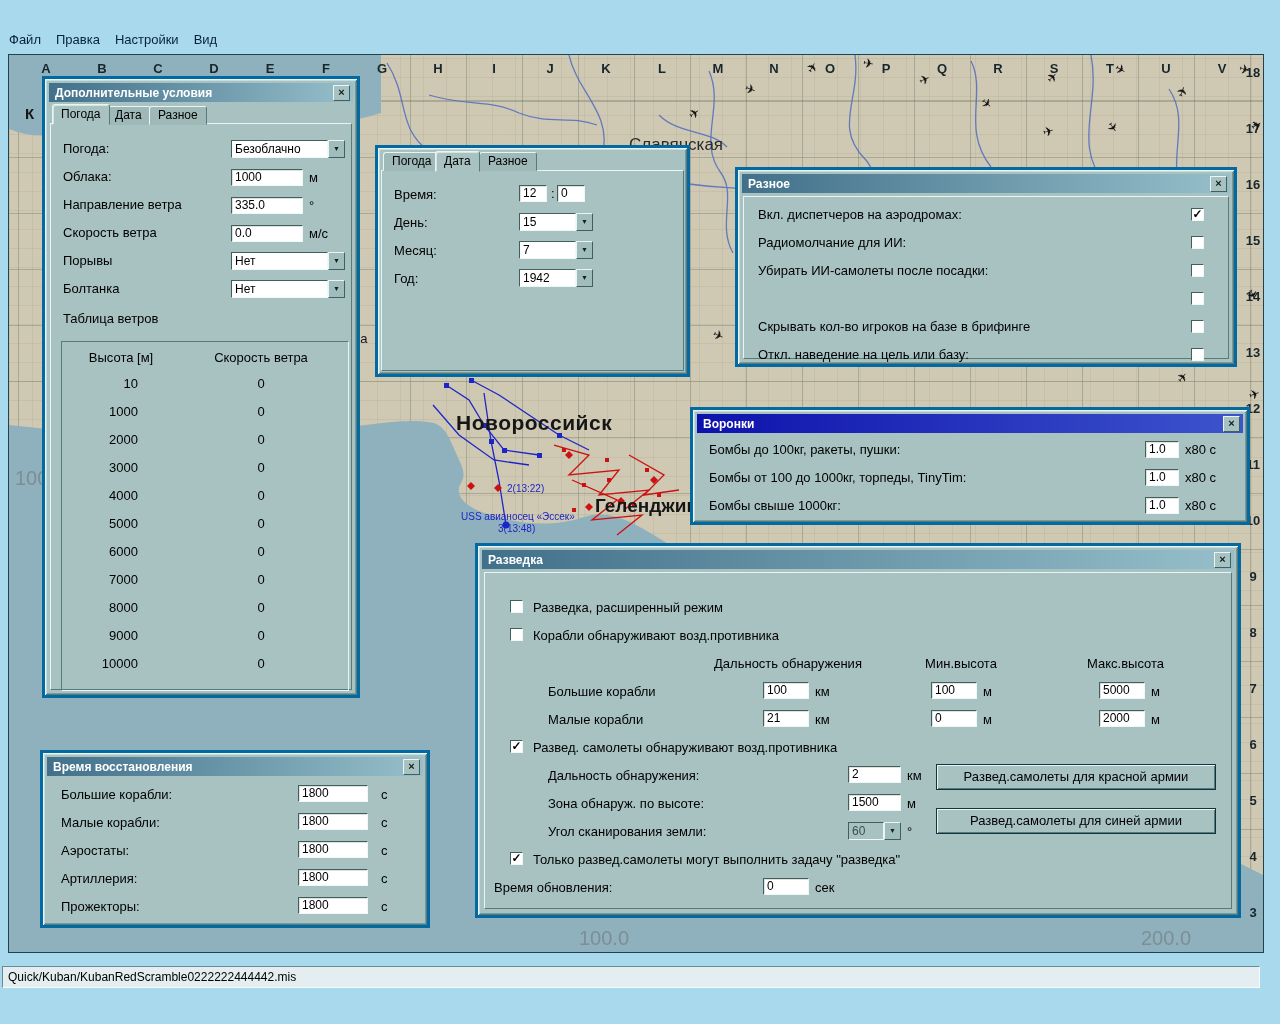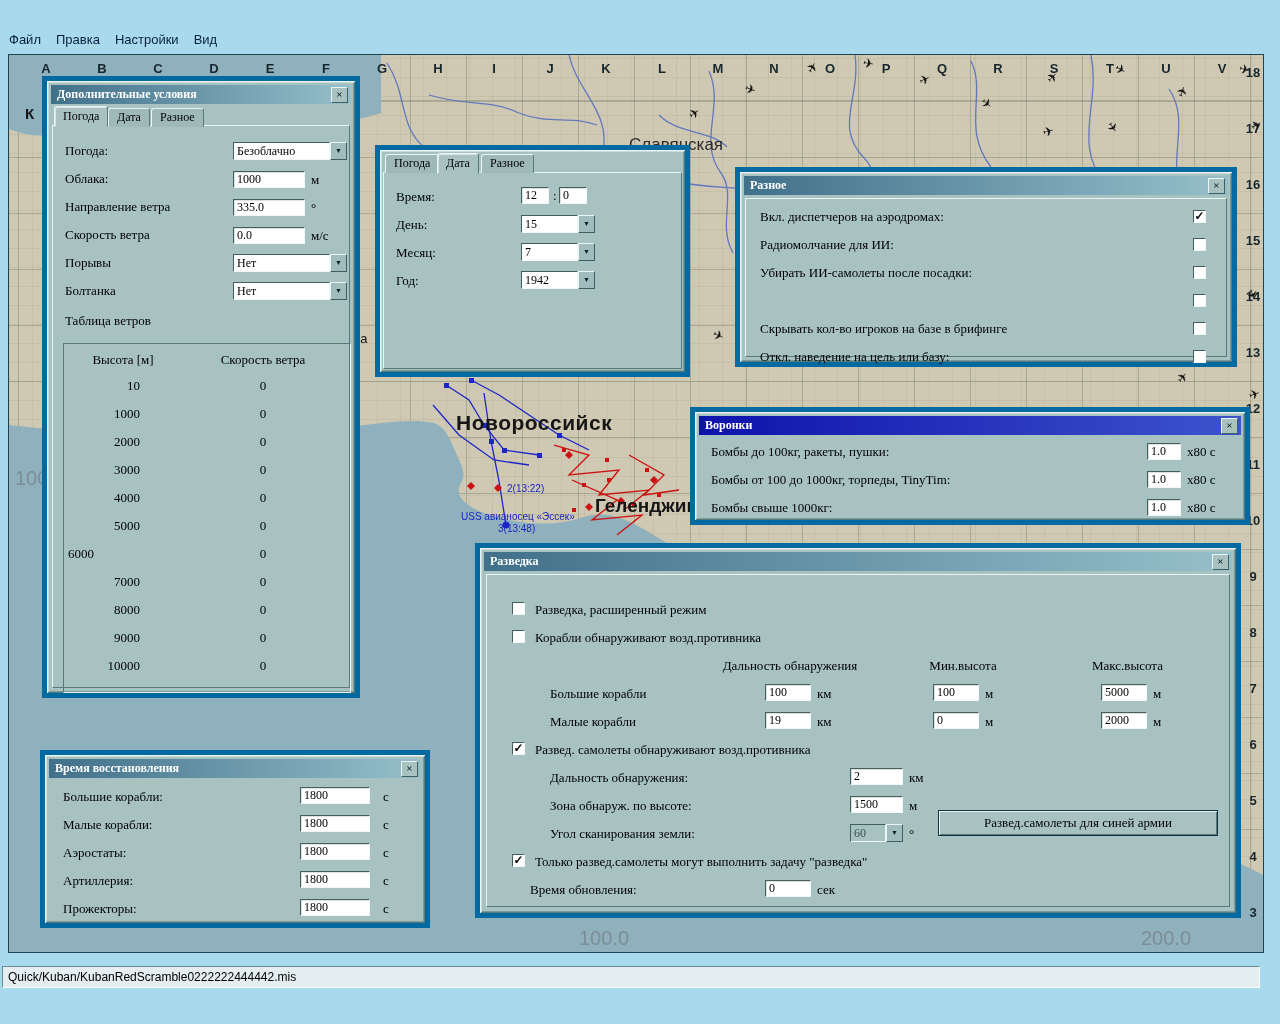--- a/index.html
+++ b/index.html
@@ -26,24 +26,23 @@
   .map svg{position:absolute;left:0;top:0;}
   .gl{position:absolute;width:18px;text-align:center;font-size:13px;font-weight:bold;color:#17262c;}
   .gn{position:absolute;width:24px;text-align:center;font-size:13px;font-weight:bold;color:#17262c;}
   .city{position:absolute;white-space:nowrap;color:#161616;}
   .scale{position:absolute;white-space:nowrap;color:#7d8e96;font-size:20px;}
   .plane{position:absolute;font-size:13px;color:#141414;line-height:13px;}
   .mlabel{position:absolute;font-size:10px;white-space:nowrap;}
 
   
   .win{
-    position:absolute;background:#a8c2c2;border:5px solid #0369a1;
+    position:absolute;background:#a8c2c2;border:3px solid #0369a1;
     box-shadow:inset 1px 1px 0 #e9f5f5, inset -1px -1px 0 #587a7a, inset 2px 2px 0 #c8dcdc, inset -2px -2px 0 #789a9a;
     box-sizing:border-box;
-    font-family:Liberation Serif, serif;
   }
   .tbar{position:absolute;left:4px;right:4px;top:4px;height:19px;display:flex;align-items:center;
     padding:0 3px 0 6px;background:linear-gradient(90deg,#41708a 0%,#96bfca 100%);box-sizing:border-box;}
   .tbar.navy{background:linear-gradient(90deg,#0e12ac 0%,#3d54cd 100%);}
   .tt{flex:1;color:#fff;font-size:12px;font-weight:bold;white-space:nowrap;overflow:hidden;}
   .xb{width:15px;height:14px;background:#a8c2c2;border:1px solid;border-color:#e9f5f5 #3f6060 #3f6060 #e9f5f5;
     color:#102020;font-size:11px;line-height:12px;text-align:center;font-weight:bold;cursor:default;}
 
   .panel{position:absolute;border:1px solid;border-color:#e9f5f5 #587a7a #587a7a #e9f5f5;}
   .sunkbox{position:absolute;border:1px solid;border-color:#587a7a #e9f5f5 #e9f5f5 #587a7a;}
@@ -274,21 +273,21 @@
     <div class="tcell" style="left:4px;top:62px;width:72px;text-align:right">1000</div>
     <div class="tcell" style="left:134px;top:62px;width:130px;text-align:center">0</div>
     <div class="tcell" style="left:4px;top:90px;width:72px;text-align:right">2000</div>
     <div class="tcell" style="left:134px;top:90px;width:130px;text-align:center">0</div>
     <div class="tcell" style="left:4px;top:118px;width:72px;text-align:right">3000</div>
     <div class="tcell" style="left:134px;top:118px;width:130px;text-align:center">0</div>
     <div class="tcell" style="left:4px;top:146px;width:72px;text-align:right">4000</div>
     <div class="tcell" style="left:134px;top:146px;width:130px;text-align:center">0</div>
     <div class="tcell" style="left:4px;top:174px;width:72px;text-align:right">5000</div>
     <div class="tcell" style="left:134px;top:174px;width:130px;text-align:center">0</div>
-    <div class="tcell" style="left:4px;top:202px;width:72px;">6000</div>
+    <div class="tcell" style="left:4px;top:202px;width:72px;text-align:right">6000</div>
     <div class="tcell" style="left:134px;top:202px;width:130px;text-align:center">0</div>
     <div class="tcell" style="left:4px;top:230px;width:72px;text-align:right">7000</div>
     <div class="tcell" style="left:134px;top:230px;width:130px;text-align:center">0</div>
     <div class="tcell" style="left:4px;top:258px;width:72px;text-align:right">8000</div>
     <div class="tcell" style="left:134px;top:258px;width:130px;text-align:center">0</div>
     <div class="tcell" style="left:4px;top:286px;width:72px;text-align:right">9000</div>
     <div class="tcell" style="left:134px;top:286px;width:130px;text-align:center">0</div>
     <div class="tcell" style="left:4px;top:314px;width:72px;text-align:right">10000</div>
     <div class="tcell" style="left:134px;top:314px;width:130px;text-align:center">0</div>
   </div>
@@ -381,50 +380,51 @@
 
   <span class="lbl" style="left:70px;top:138px">Большие корабли</span>
   <div class="fld" style="left:285px;top:136px;width:46px">100</div>
   <span class="lbl" style="left:337px;top:138px">км</span>
   <div class="fld" style="left:453px;top:136px;width:46px">100</div>
   <span class="lbl" style="left:505px;top:138px">м</span>
   <div class="fld" style="left:621px;top:136px;width:46px">5000</div>
   <span class="lbl" style="left:673px;top:138px">м</span>
 
   <span class="lbl" style="left:70px;top:166px">Малые корабли</span>
-  <div class="fld" style="left:285px;top:164px;width:46px">19</div>
+  <div class="fld" style="left:285px;top:164px;width:46px">21</div>
   <span class="lbl" style="left:337px;top:166px">км</span>
   <div class="fld" style="left:453px;top:164px;width:46px">0</div>
   <span class="lbl" style="left:505px;top:166px">м</span>
   <div class="fld" style="left:621px;top:164px;width:46px">2000</div>
   <span class="lbl" style="left:673px;top:166px">м</span>
 
   <span class="chk" style="left:32px;top:194px">✓</span>
   <span class="lbl" style="left:55px;top:194px">Развед. самолеты обнаруживают возд.противника</span>
 
   <span class="lbl" style="left:70px;top:222px">Дальность обнаружения:</span>
   <div class="fld" style="left:370px;top:220px;width:53px">2</div>
   <span class="lbl" style="left:429px;top:222px">км</span>
+  <div class="pbtn" style="left:458px;top:218px;width:280px;height:26px;line-height:24px">Развед.самолеты для красной армии</div>
 
   <span class="lbl" style="left:70px;top:250px">Зона обнаруж. по высоте:</span>
   <div class="fld" style="left:370px;top:248px;width:53px">1500</div>
   <span class="lbl" style="left:429px;top:250px">м</span>
   <div class="pbtn" style="left:458px;top:262px;width:280px;height:26px;line-height:24px">Развед.самолеты для синей армии</div>
 
   <span class="lbl" style="left:70px;top:278px">Угол сканирования земли:</span>
   <div class="combo dis" style="left:370px;top:276px;width:53px">
     <span class="cv">60</span>
     <span class="ca">▼</span>
   </div>
   <span class="lbl" style="left:429px;top:278px">°</span>
 
   <span class="chk" style="left:32px;top:306px">✓</span>
   <span class="lbl" style="left:55px;top:306px">Только развед.самолеты могут выполнить задачу "разведка"</span>
 
-  <span class="lbl" style="left:50px;top:334px">Время обновления:</span>
+  <span class="lbl" style="left:16px;top:334px">Время обновления:</span>
   <div class="fld" style="left:285px;top:332px;width:46px">0</div>
   <span class="lbl" style="left:337px;top:334px">сек</span>
 </div>
 
 <div class="win" style="left:40px;top:750px;width:390px;height:178px">
   <div class="tbar">
     <span class="tt">Время восстановления</span>
     <span class="xb">×</span>
   </div>
   <span class="lbl" style="left:18px;top:34px">Большие корабли:</span>

